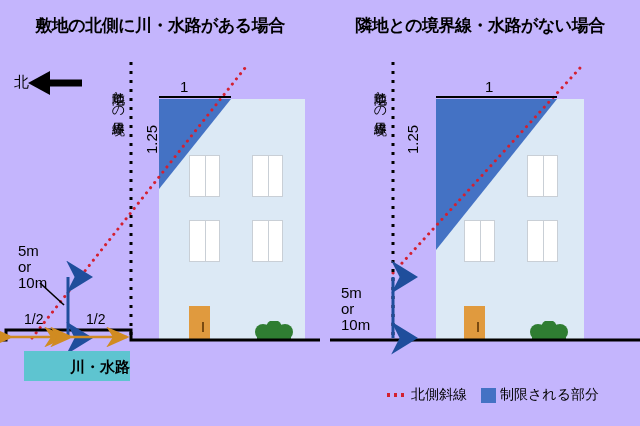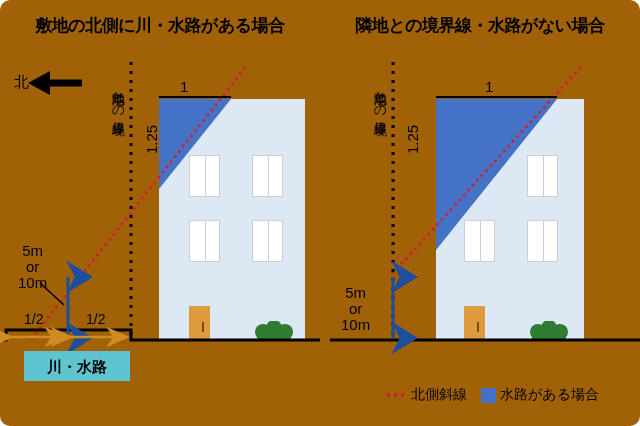--- a/index.html
+++ b/index.html
@@ -8,23 +8,22 @@
     background: #ffffff;
   }
   body {
     font-family: "Liberation Sans", "DejaVu Sans", sans-serif;
     color: #000000;
   }
   #root {
     position: relative;
     width: 640px;
     height: 426px;
-    background: #a16207;
+    background: #c4b5fd;
     overflow: hidden;
-    border-radius: 10px;
   }
 
   .panel {
     position: absolute;
     top: 0;
     width: 320px;
     height: 426px;
   }
   .panel-left  { left: 0; }
   .panel-right { left: 320px; }
@@ -77,21 +76,21 @@
   .bush {
     position: absolute;
   }
   .river-box {
     position: absolute;
     background: #5ec4d0;
   }
   .river-label {
     position: absolute;
     width: 100%;
-    text-align: center;
+    text-align: right;
     font-size: 15px;
     font-weight: bold;
     color: #000000;
     line-height: 1;
   }
   .lbl-num {
     position: absolute;
     font-size: 15px;
     color: #000000;
     white-space: nowrap;
@@ -112,21 +111,21 @@
   }
   .north-label {
     position: absolute;
     font-size: 15px;
     font-weight: normal;
     color: #000000;
   }
   .dist-label {
     position: absolute;
     font-size: 15px;
-    text-align: center;
+    text-align: left;
     line-height: 1.05;
     color: #000000;
     white-space: nowrap;
   }
   .half-label {
     position: absolute;
     font-size: 14px;
     color: #000000;
   }
 
@@ -295,17 +294,17 @@
     <div>10m</div>
   </div>
 
   <div class="legend">
     <div class="legend-item">
       <span class="legend-dots"></span>
       <span>北側斜線</span>
     </div>
     <div class="legend-item" style="margin-left:14px;">
       <span class="legend-sq"></span>
-      <span>水路がある場合</span>
+      <span>制限される部分</span>
     </div>
   </div>
 
 </div>
 
 </body></html>

